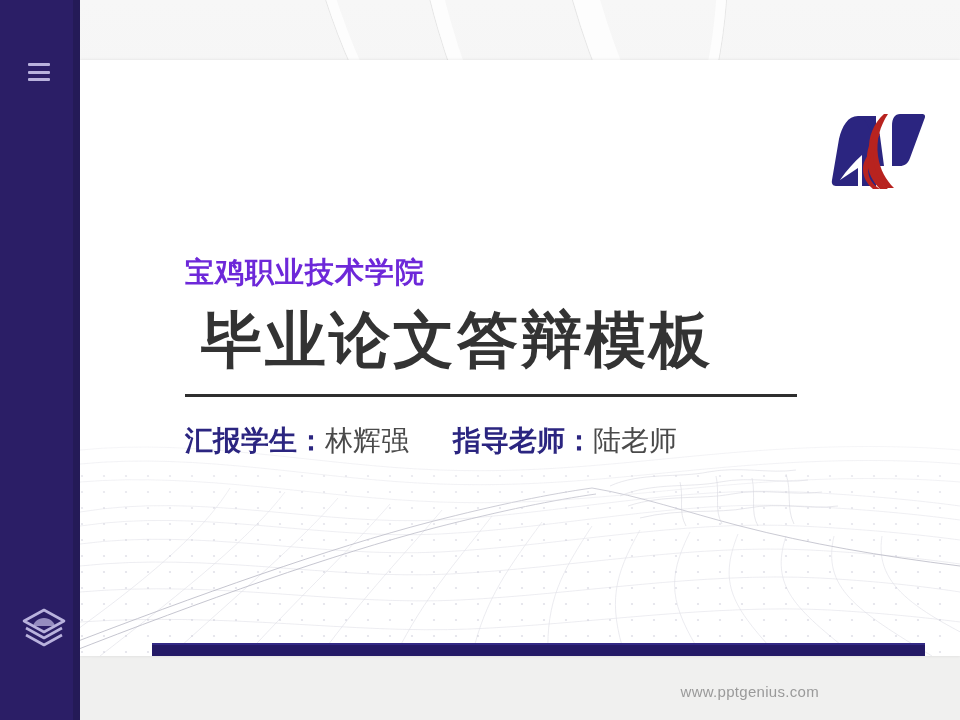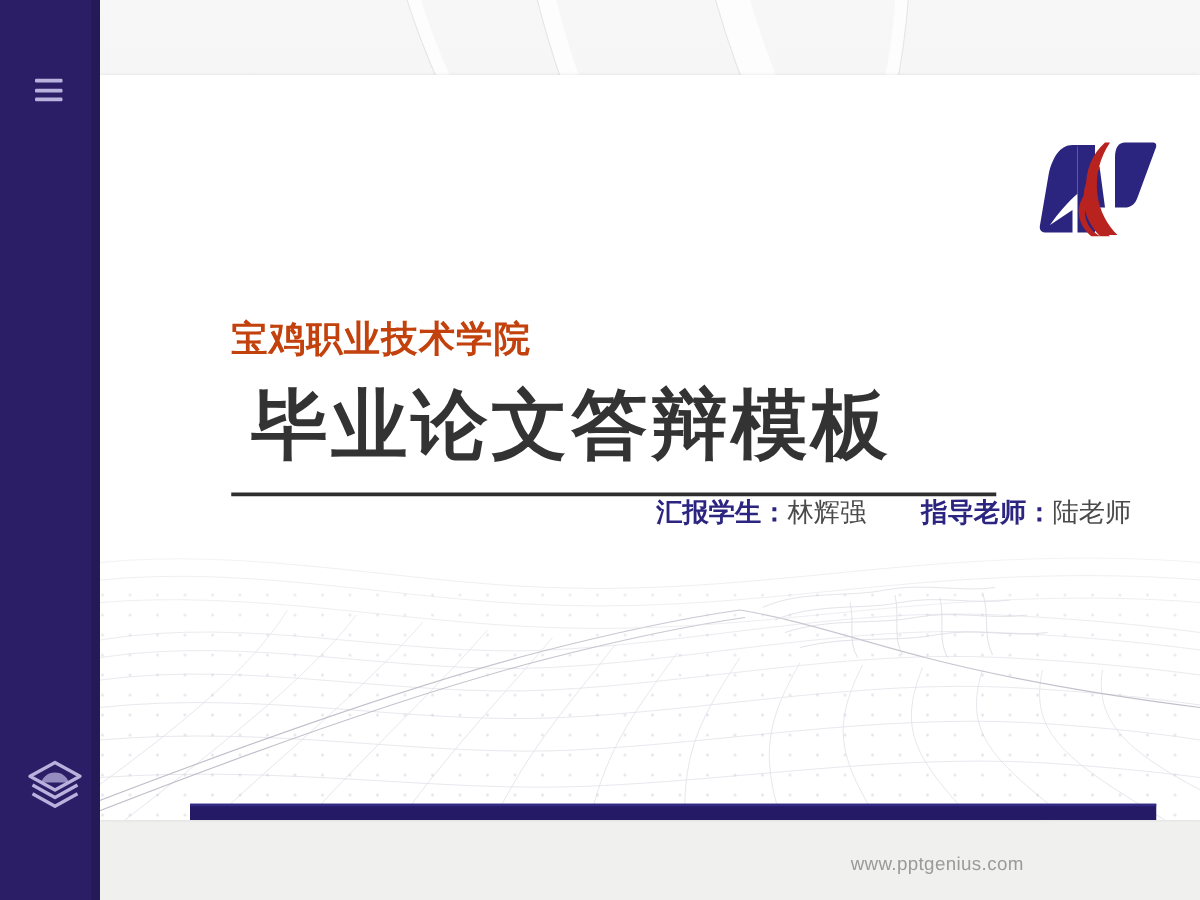--- a/index.html
+++ b/index.html
@@ -117,21 +117,21 @@
 
   
   .txt-block {
     position: absolute;
     left: 105px; top: 195px;
     width: 720px;
   }
   .school-name {
     font-size: 29px;
     font-weight: bold;
-    color: #c2410c;
+    color: #6d28d9;
     letter-spacing: 1px;
     line-height: 1.2;
     margin: 0 0 14px 0;
     white-space: nowrap;
   }
   .main-title {
     font-size: 61px;
     font-weight: bold;
     color: #333333;
     letter-spacing: 3px;
@@ -139,24 +139,24 @@
     margin: 16px;
     white-space: nowrap;
   }
   .rule {
     margin-top: 20px;
     width: 612px;
     height: 3px;
     background: #2e2e2e;
   }
   .people {
-    font-size: 21px;
+    margin-top: 26px;
+    font-size: 28px;
     white-space: nowrap;
     line-height: 1.3;
-    text-align: right;
   }
   .people .lab {
     font-weight: bold;
     color: #2b2580;
   }
   .people .val {
     color: #4a4a4a;
   }
   .people .gap {
     display: inline-block;

